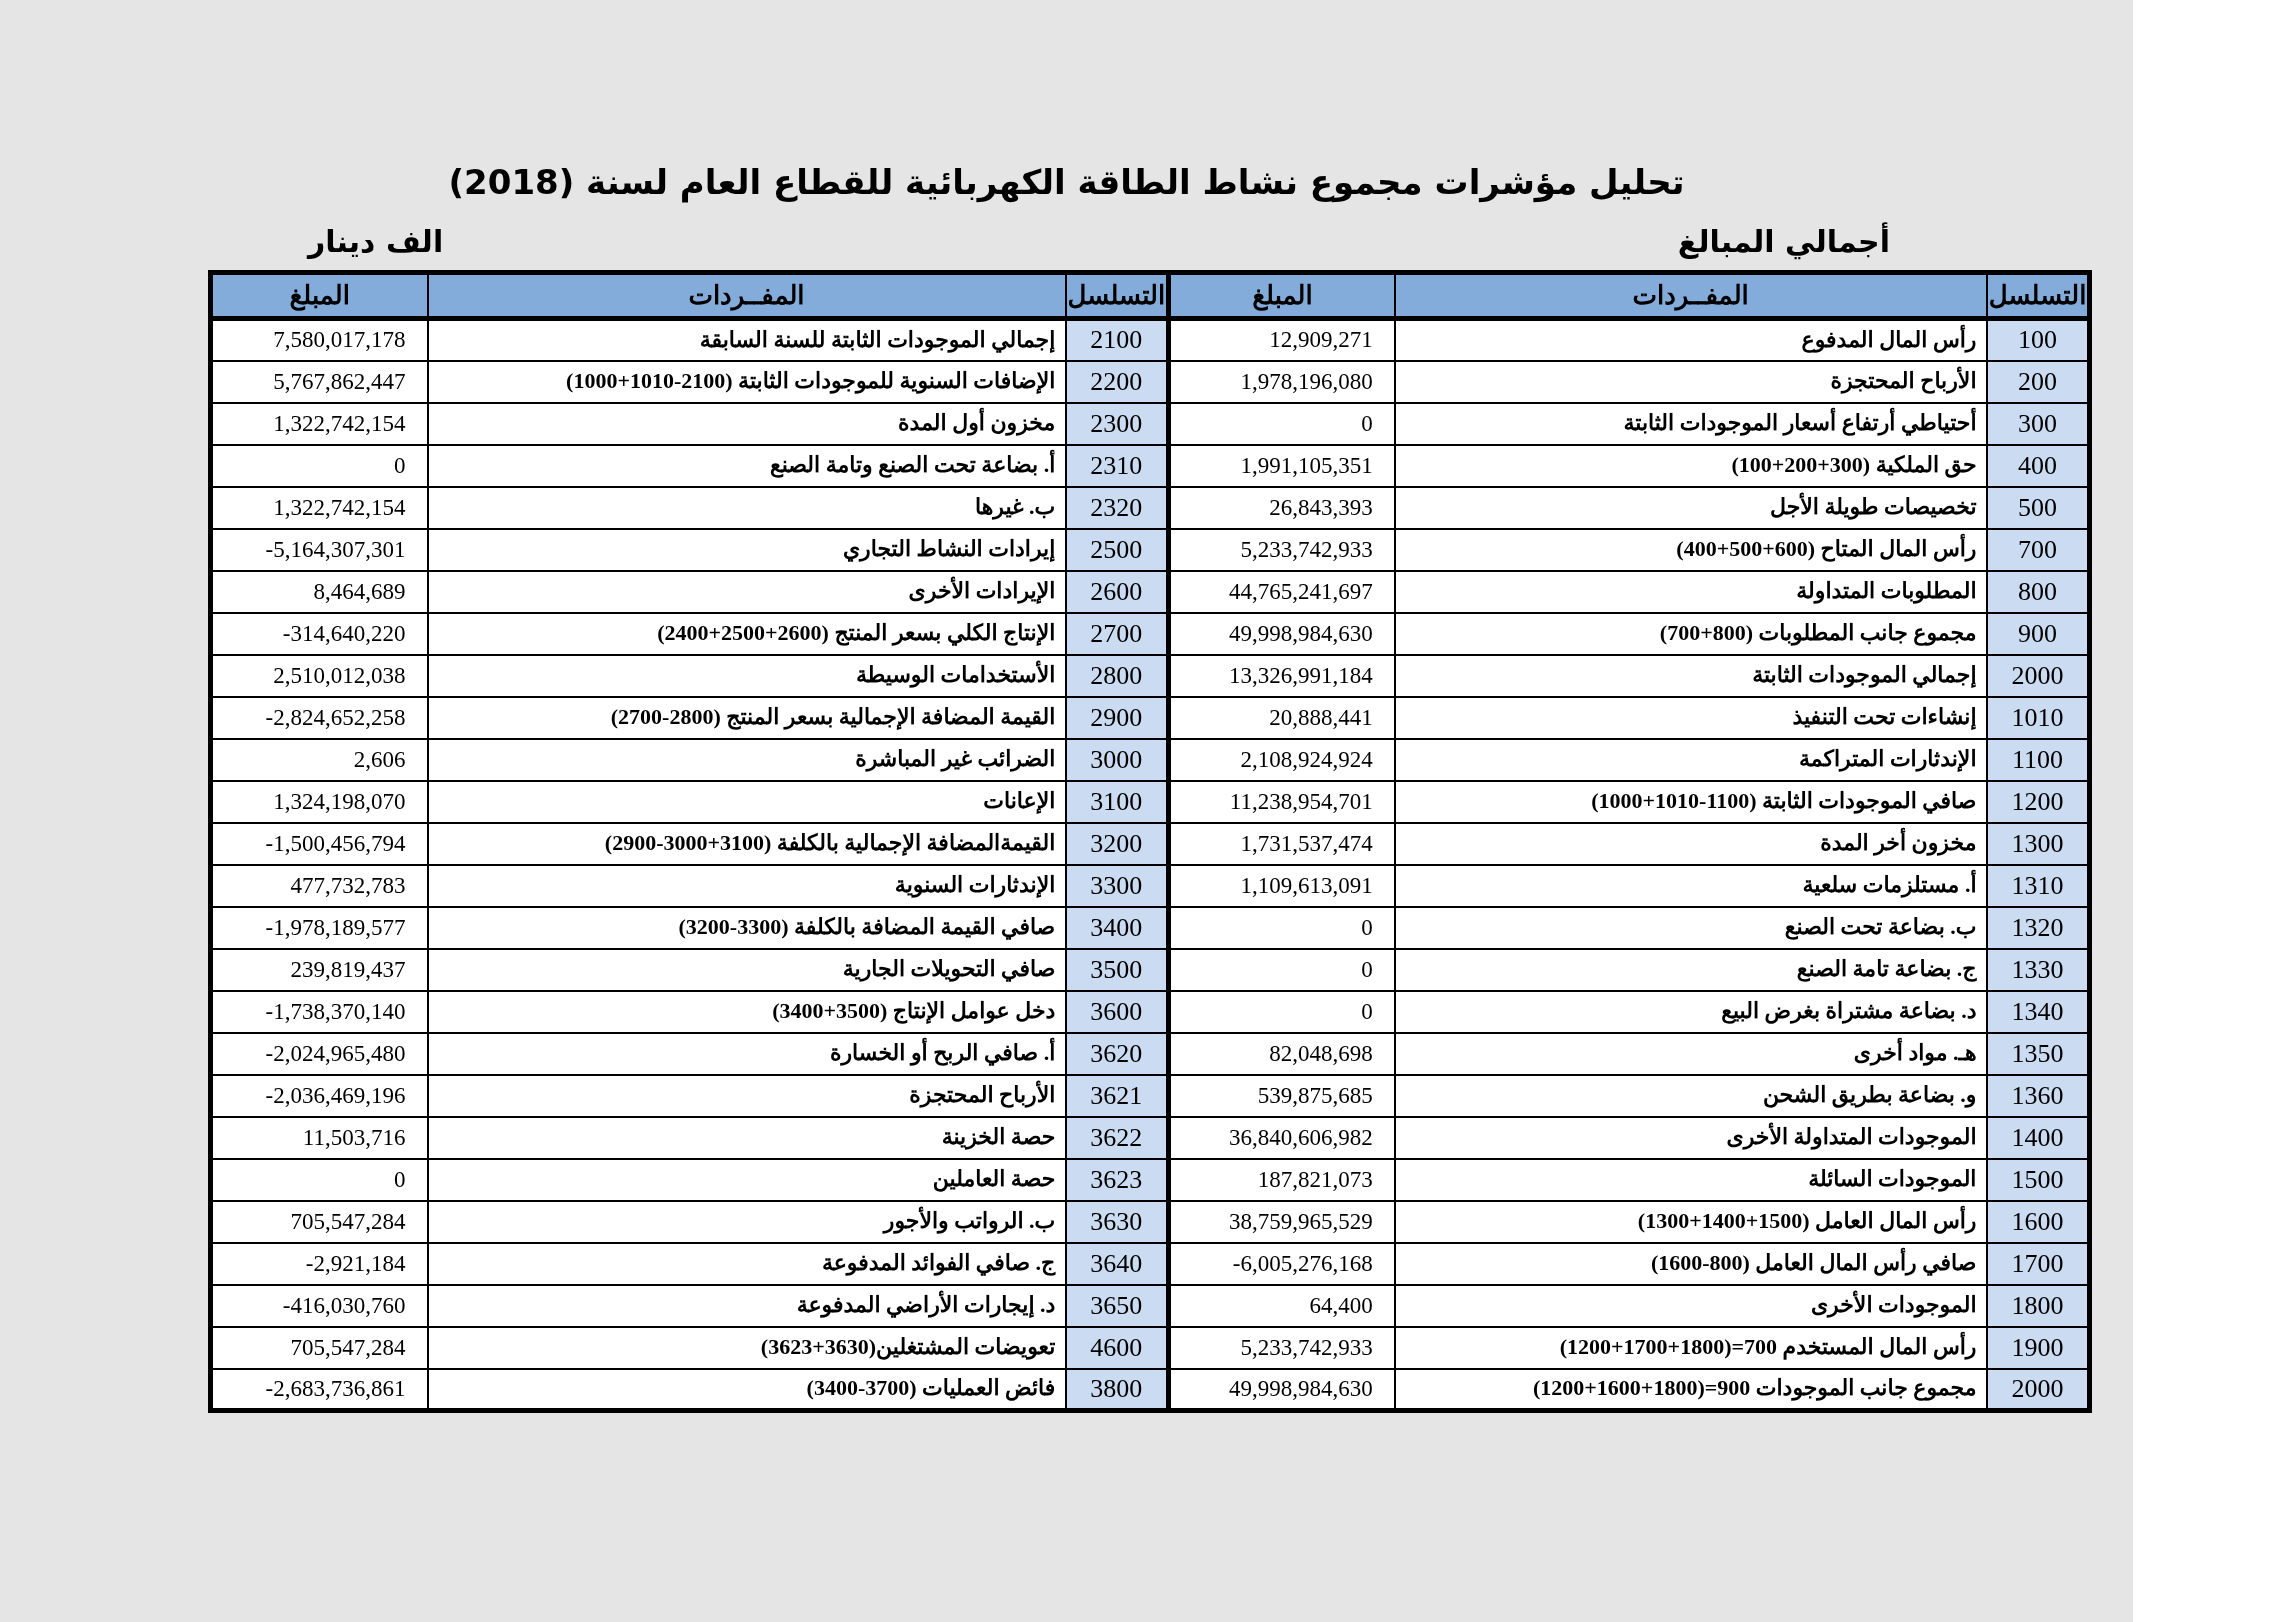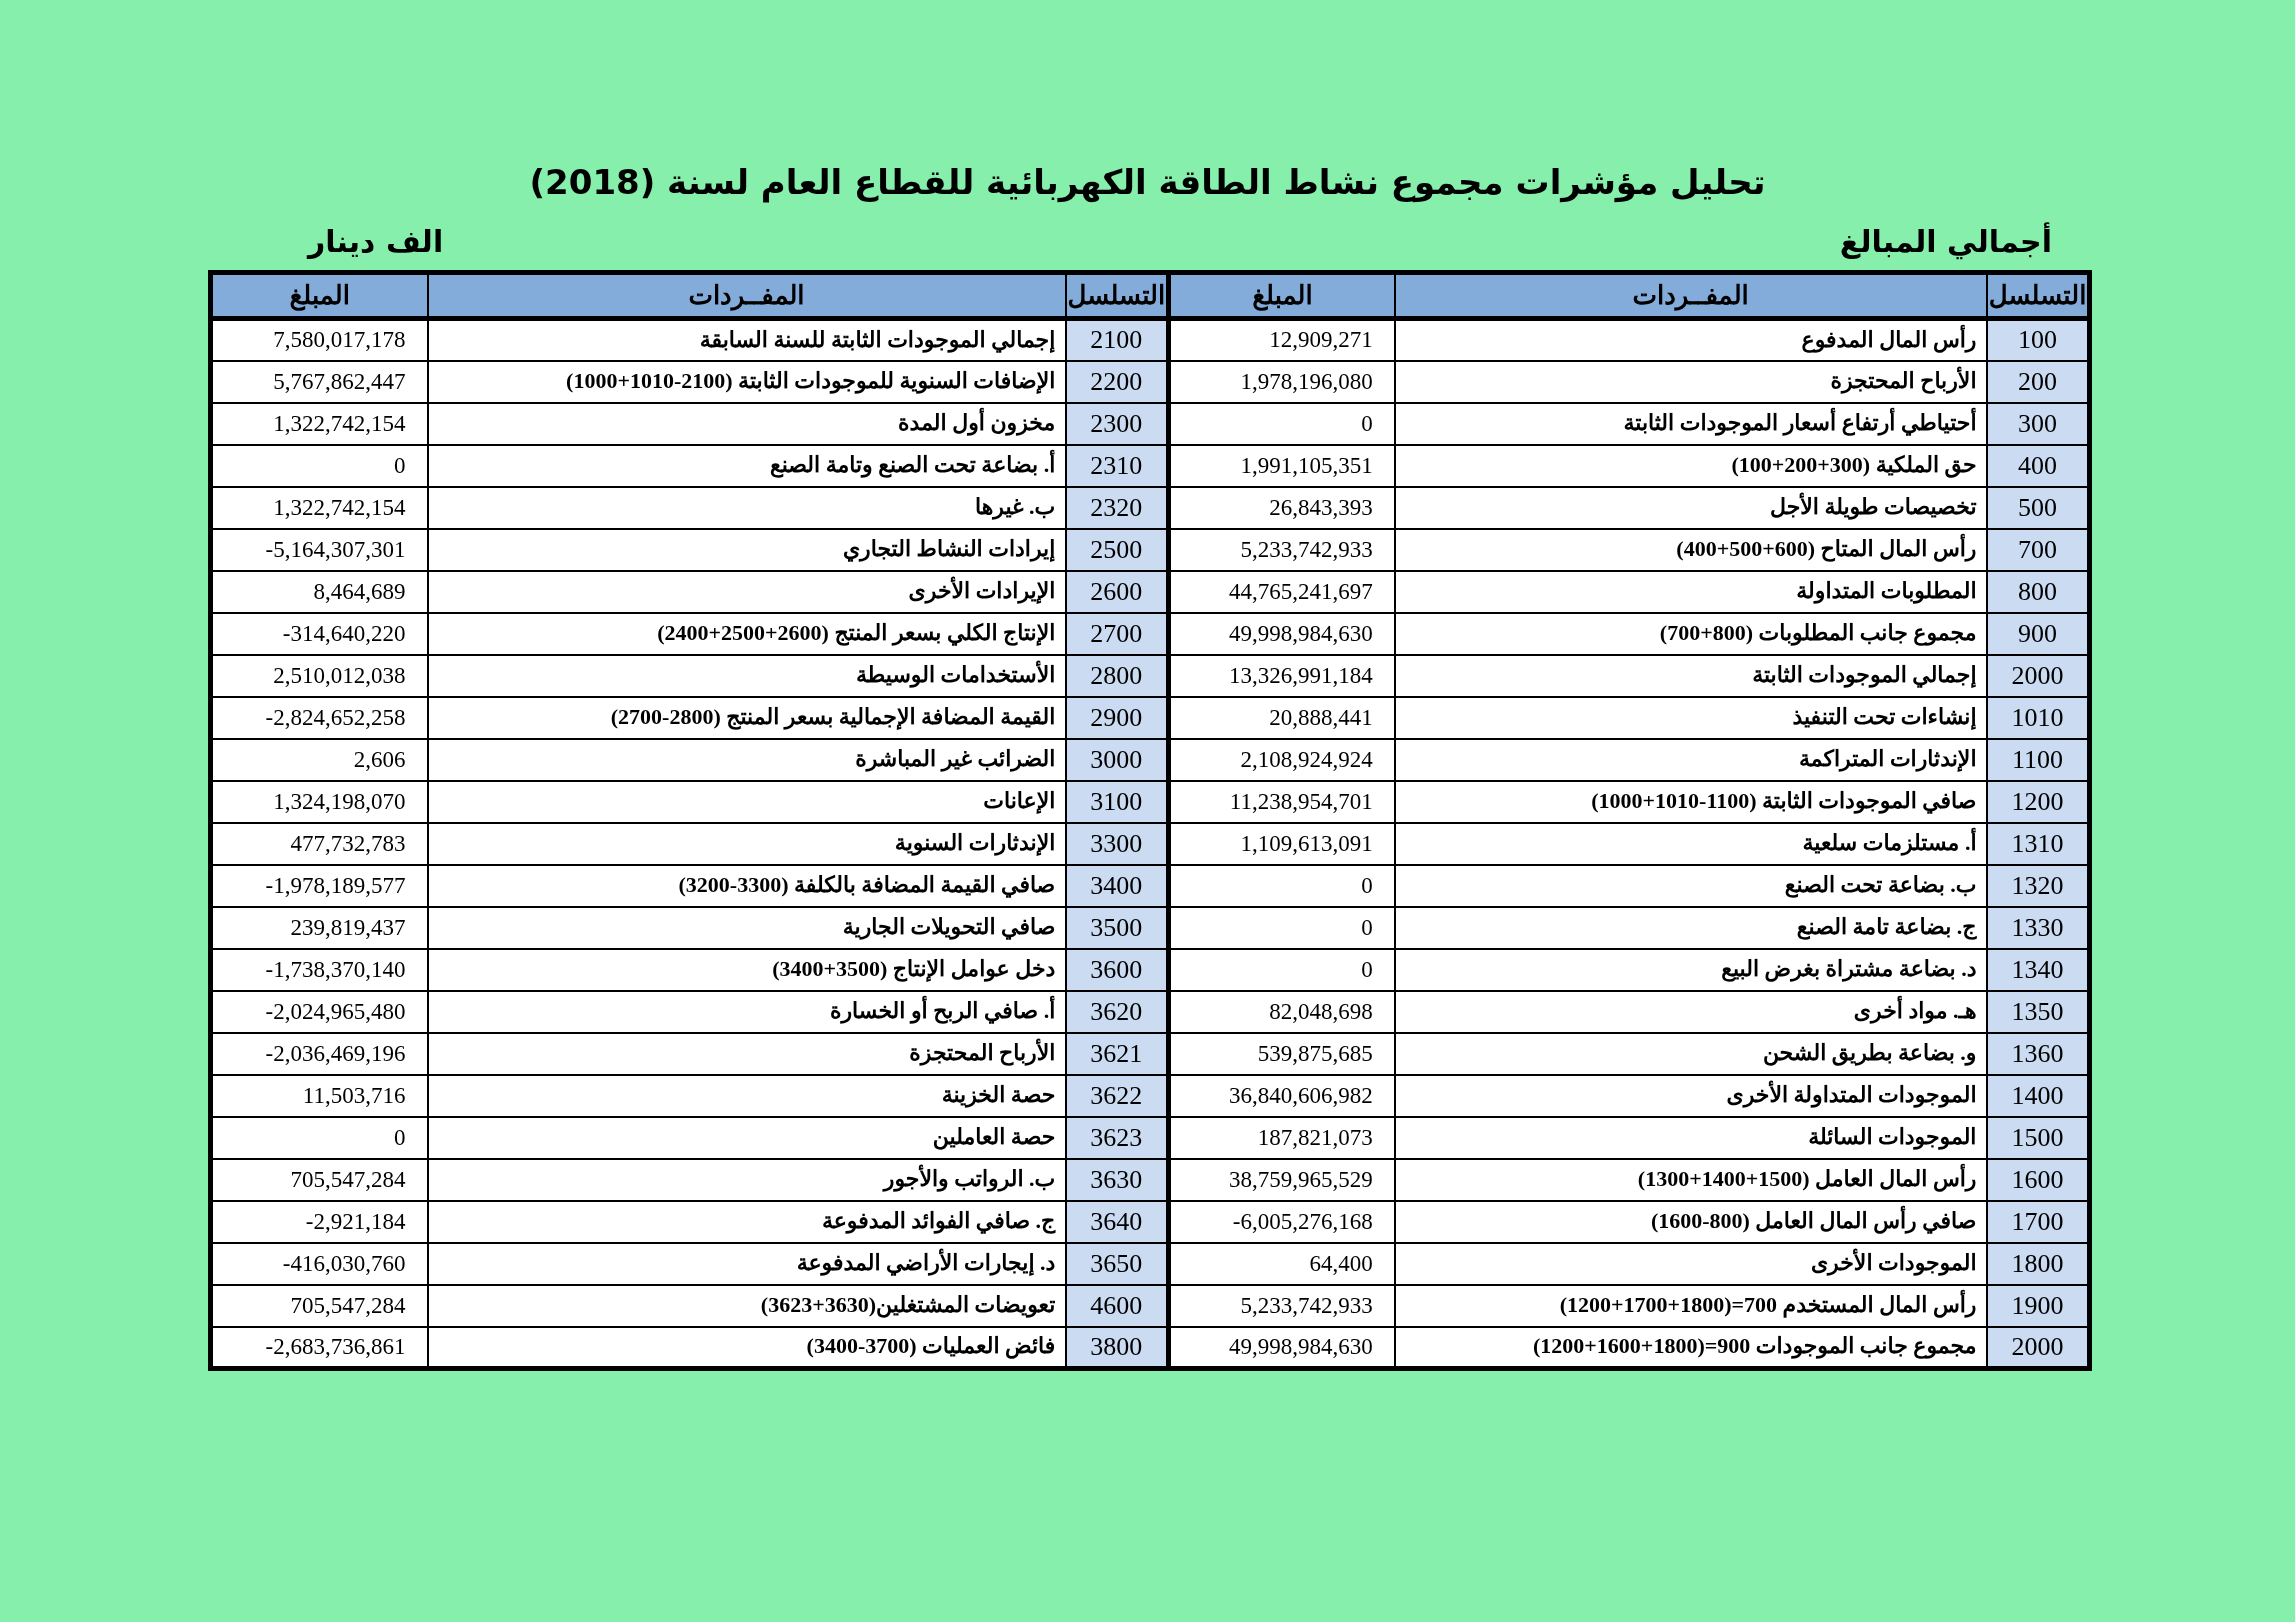--- a/index.html
+++ b/index.html
@@ -3,23 +3,23 @@
 <meta charset="utf-8">
 <style>
   html, body {
     margin: 0;
     padding: 0;
     background: #ffffff;
     font-family: "DejaVu Sans", sans-serif;
   }
   .page {
     position: relative;
-    width: 2295px;
+    width: 2133px;
     height: 1623px;
-    background: #86efac;
+    background: #e5e5e5;
     overflow: hidden;
   }
   .title {
     position: absolute;
     top: 162px;
     left: 0;
     width: 100%;
     text-align: center;
     direction: rtl;
     font-size: 34px;
@@ -210,20 +210,28 @@
         </tr>
         <tr>
           <td class="amount">1,324,198,070</td>
           <td class="item">الإعانات</td>
           <td class="serial">3100</td>
           <td class="amount group-start">11,238,954,701</td>
           <td class="item">صافي الموجودات الثابتة (1100-1010+1000)</td>
           <td class="serial">1200</td>
         </tr>
         <tr>
+          <td class="amount">-1,500,456,794</td>
+          <td class="item">القيمةالمضافة الإجمالية بالكلفة (3100+3000-2900)</td>
+          <td class="serial">3200</td>
+          <td class="amount group-start">1,731,537,474</td>
+          <td class="item">مخزون أخر المدة</td>
+          <td class="serial">1300</td>
+        </tr>
+        <tr>
           <td class="amount">477,732,783</td>
           <td class="item">الإندثارات السنوية</td>
           <td class="serial">3300</td>
           <td class="amount group-start">1,109,613,091</td>
           <td class="item">أ. مستلزمات سلعية</td>
           <td class="serial">1310</td>
         </tr>
         <tr>
           <td class="amount">-1,978,189,577</td>
           <td class="item">صافي القيمة المضافة بالكلفة (3300-3200)</td>

